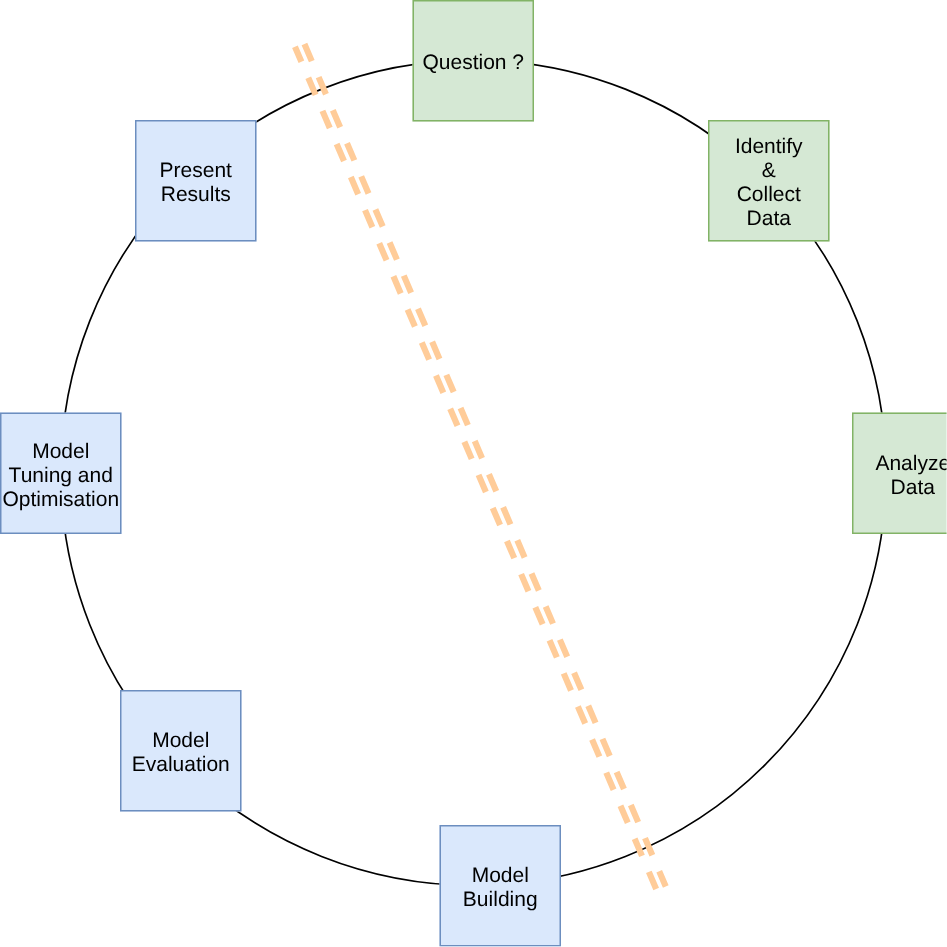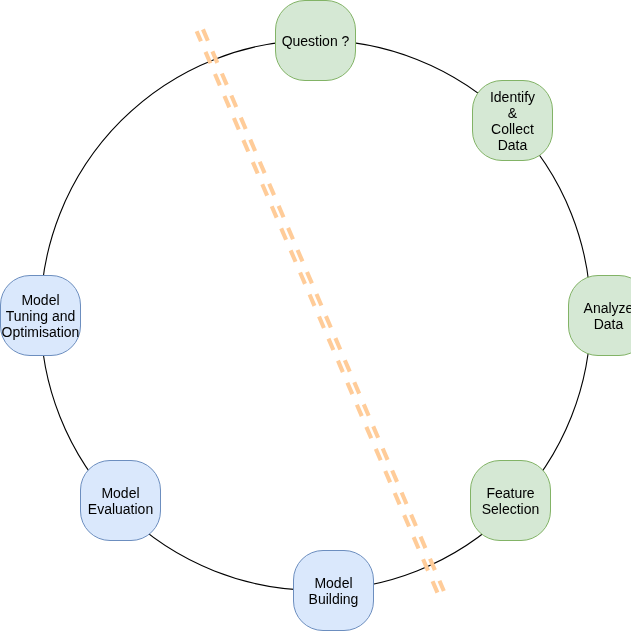--- a/index.html
+++ b/index.html
@@ -33,21 +33,20 @@
     display: flex;
     align-items: center;
     justify-content: center;
     text-align: center;
     font-size: 14px;
     line-height: 15.85px;
     color: #000000;
     letter-spacing: 0px;
     white-space: pre;
     padding-top: 2.6px;
-    border-radius: 30px;
   }
   .node > span { display: block; }
   .node.green {
     background: #d5e8d4;
     border: 1px solid #82b366;
   }
   .node.blue {
     background: #dae8fc;
     border: 1px solid #6c8ebf;
   }
@@ -84,35 +83,35 @@
 &amp;
 Collect
 Data</span>
   </div>
 
   <div id="node-analyze" class="node green">
     <span>Analyze
 Data</span>
   </div>
 
-  <div id="node-feature" class="node green">
-    <span>Feature
-Selection</span>
-  </div>
 
   <div id="node-building" class="node blue">
     <span>Model
 Building</span>
   </div>
 
   <div id="node-evaluation" class="node blue">
     <span>Model
 Evaluation</span>
   </div>
 
   <div id="node-tuning" class="node blue">
     <span>Model
 Tuning and
 Optimisation</span>
   </div>
 
+  <div id="node-present" class="node blue">
+    <span>Present
+Results</span>
+  </div>
 
 </div>
 
 </body></html>

